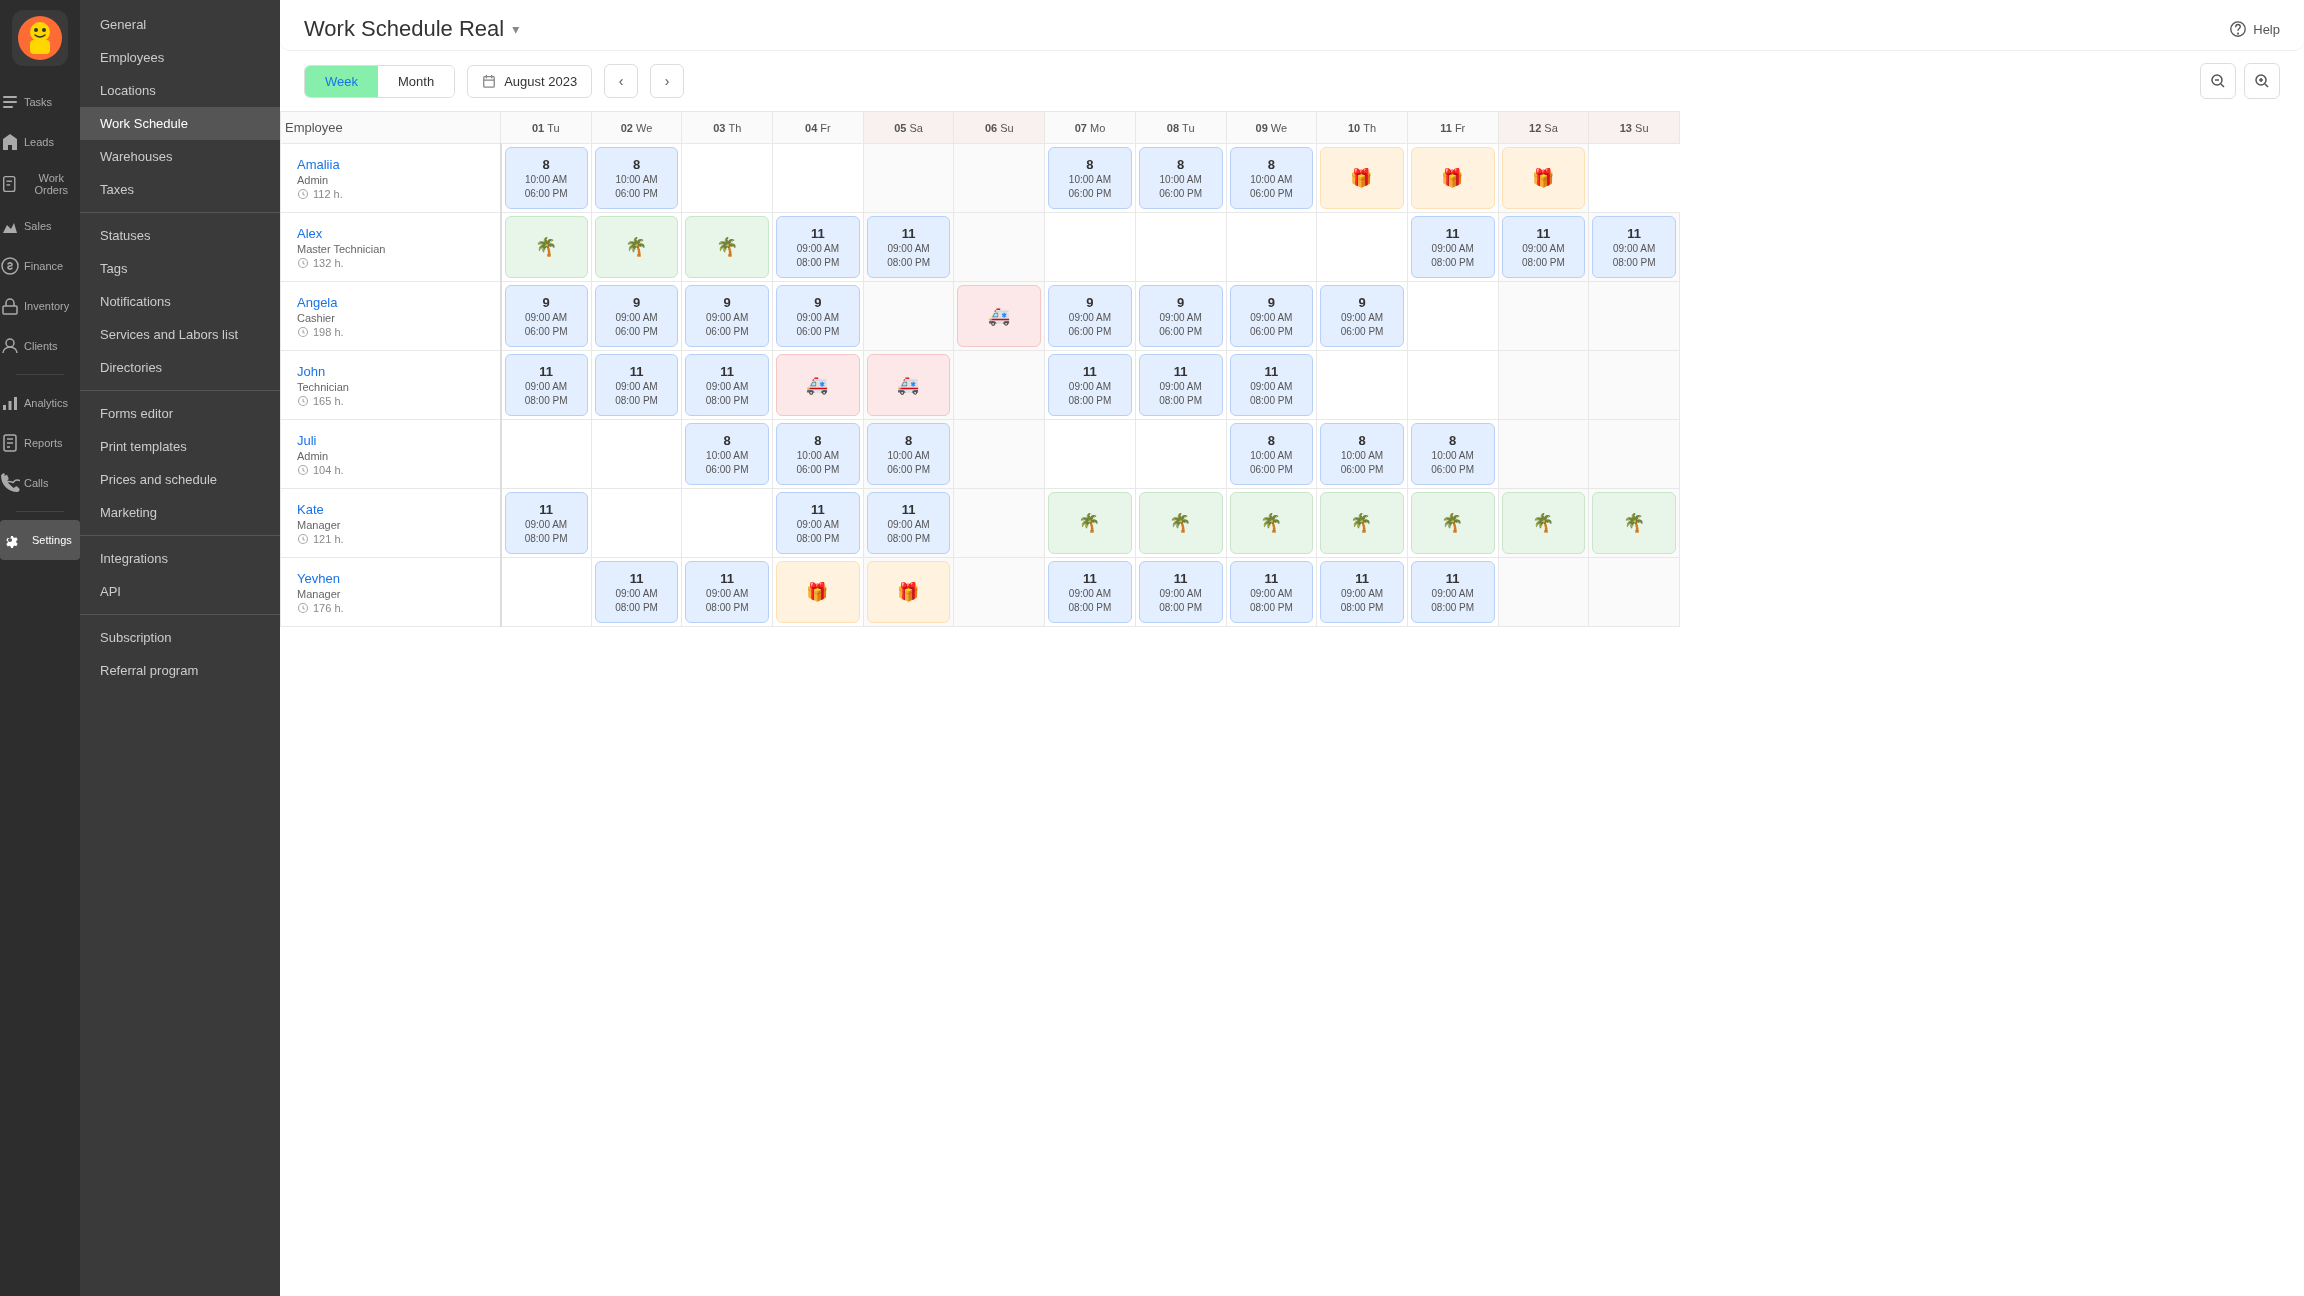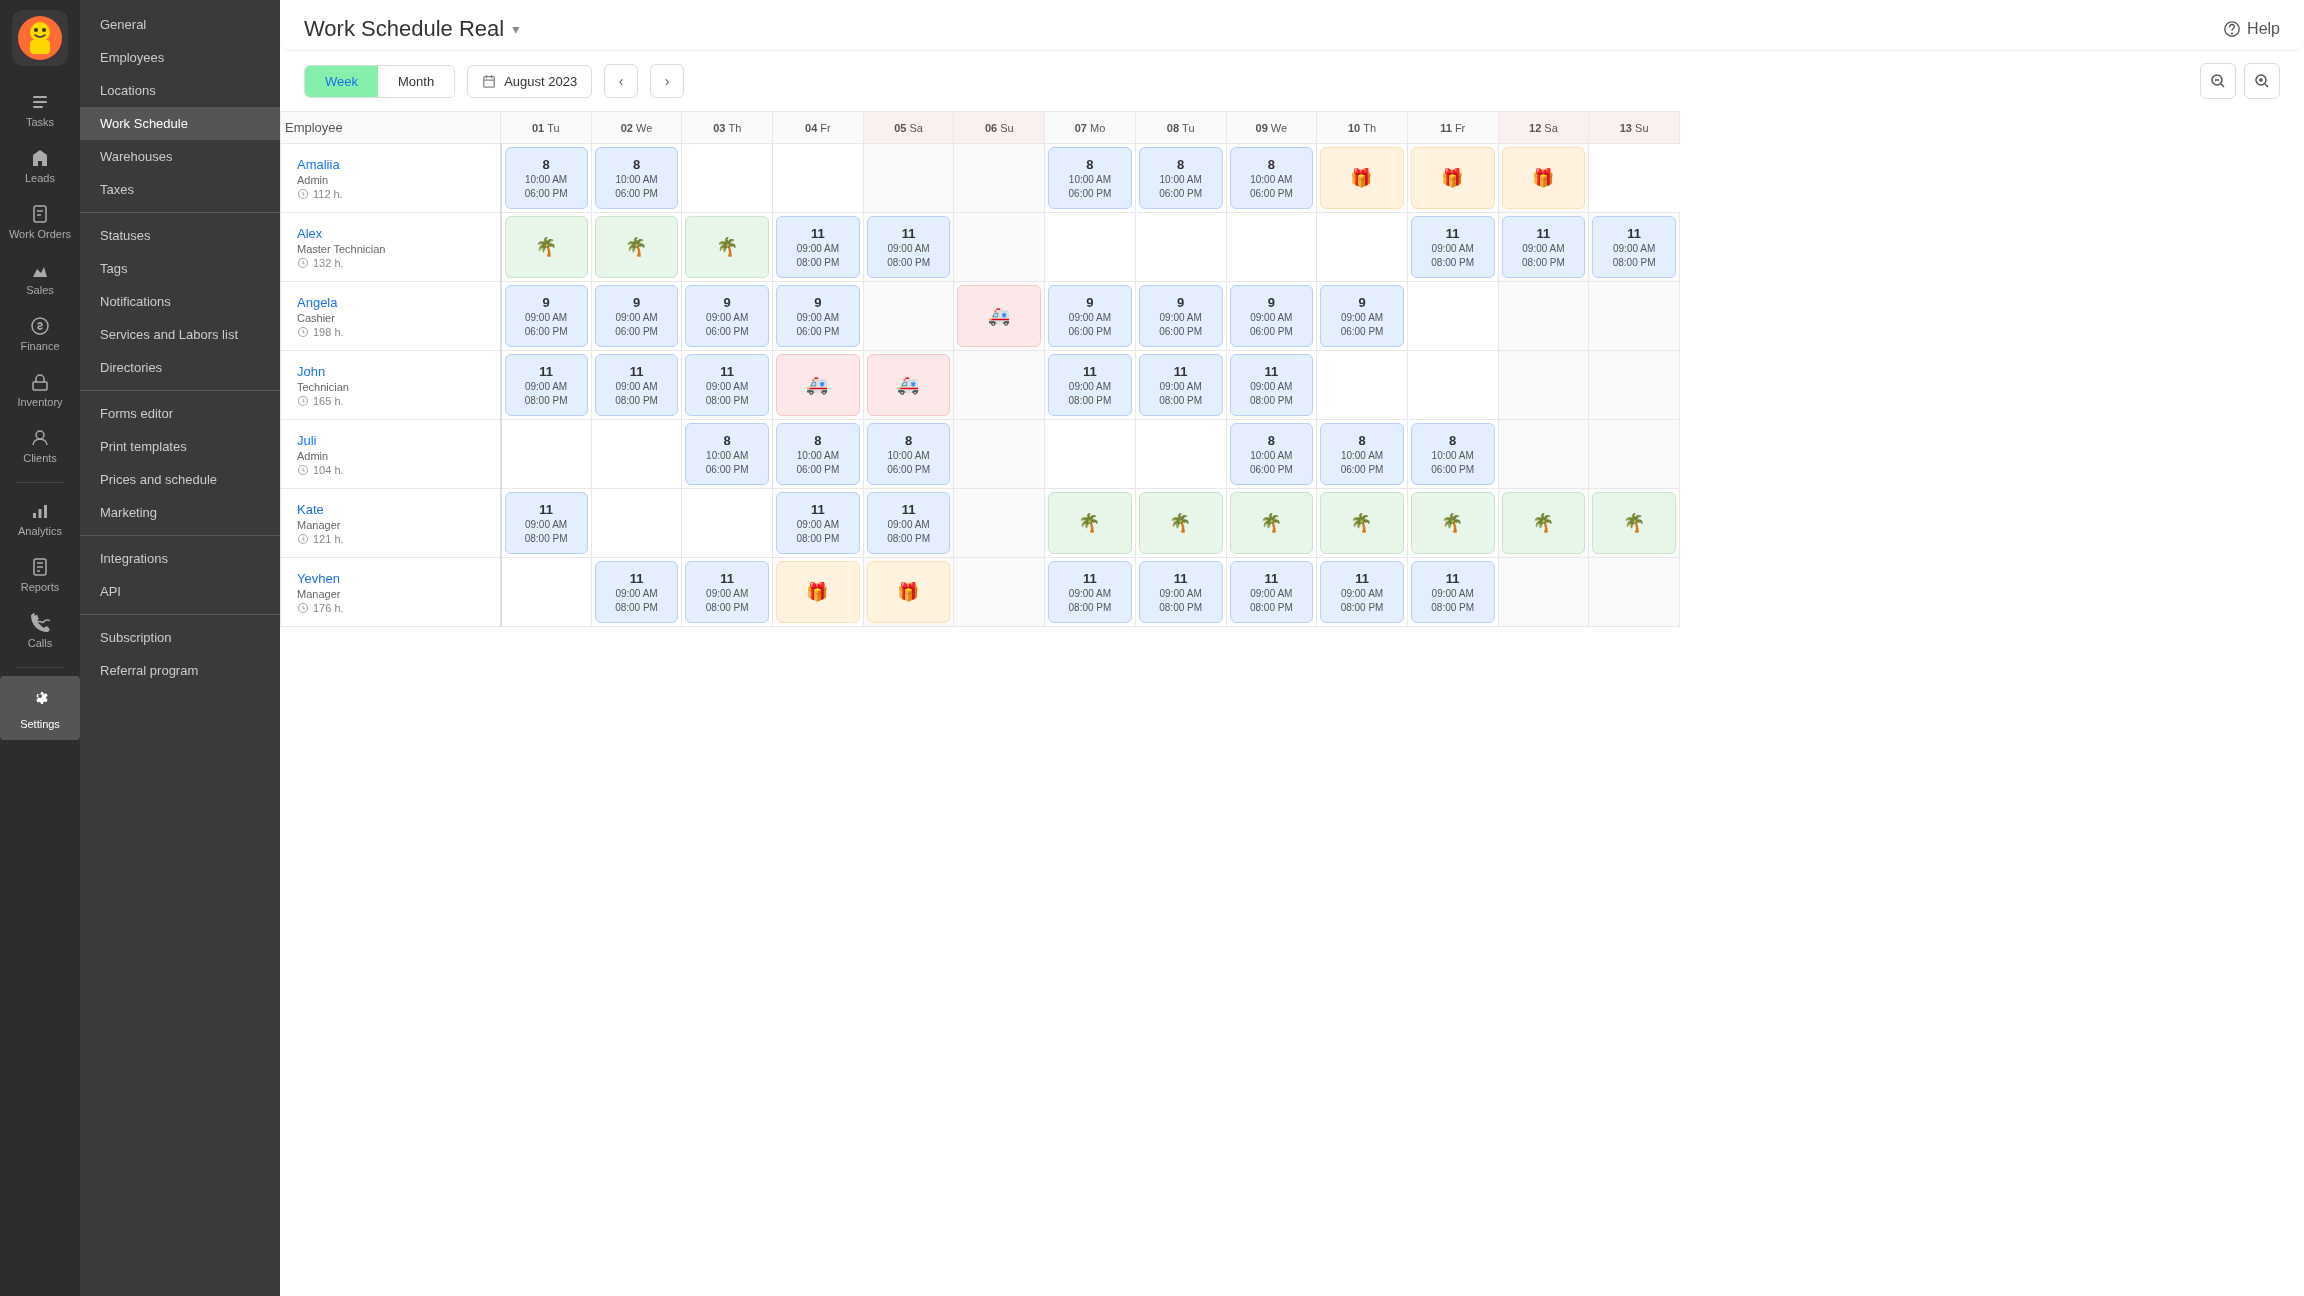--- a/index.html
+++ b/index.html
@@ -18,21 +18,21 @@
     }
     .logo-area {
       width: 56px; height: 56px; margin-bottom: 16px;
       background: #3a3a3a; border-radius: 12px;
       display: flex; align-items: center; justify-content: center;
       overflow: hidden;
     }
     .logo-area svg { width: 48px; height: 48px; }
     .nav-item {
       width: 100%; padding: 10px 0;
-      display: flex; flex-direction: column; align-items: center; gap: 4px;
+      display: flex; align-items: center; gap: 4px;
       color: #aaa; cursor: pointer; font-size: 11px; text-align: center;
     }
     .nav-item.active { color: #fff; gap: 12px; }
     .nav-item svg { width: 20px; height: 20px; }
     .nav-divider { width: 60%; height: 1px; background: #444; margin: 8px 0; }
 
     
     .submenu {
       width: 200px;
       background: #3a3a3a;
@@ -60,21 +60,21 @@
     }
 
     .top-bar {
       padding: 16px 24px 8px;
       display: flex; align-items: center; justify-content: space-between;
       border-bottom: 1px solid #eee;
       border-radius: 10px;
     }
     .page-title { font-size: 22px; font-weight: 400; color: #333; display: flex; align-items: center; gap: 8px; }
     .page-title .dropdown-arrow { color: #888; font-size: 14px; cursor: pointer; }
-    .help-btn { display: flex; align-items: center; gap: 6px; color: #555; font-size: 16px; cursor: pointer; }
+    .help-btn { display: flex; align-items: center; gap: 6px; color: #555; font-size: 13px; cursor: pointer; }
 
     .subtitle { padding: 10px 24px 0; font-size: 13px; color: #666; }
 
     .toolbar {
       padding: 12px 24px;
       display: flex; align-items: center; gap: 12px;
     }
     .view-toggle { display: flex; border: 1px solid #ddd; border-radius: 6px; overflow: hidden; }
     .view-btn {
       padding: 8px 20px; font-size: 13px; cursor: pointer; background: #fff; color: #333; border: none;

